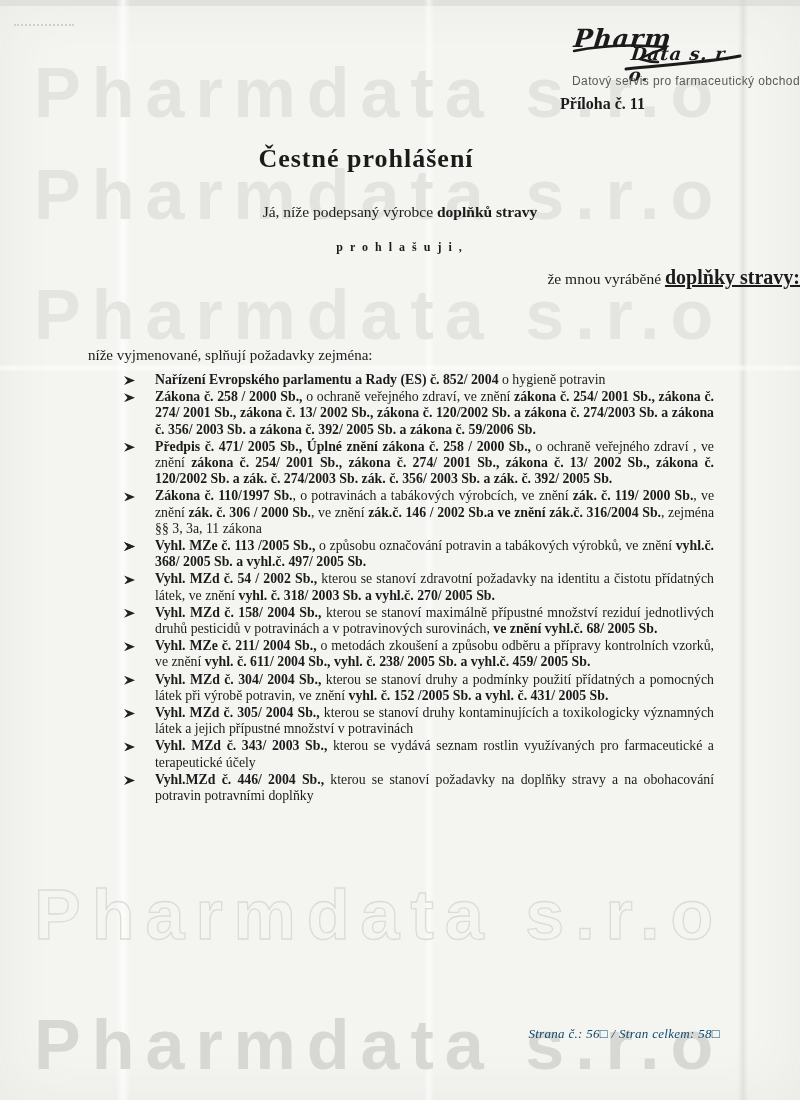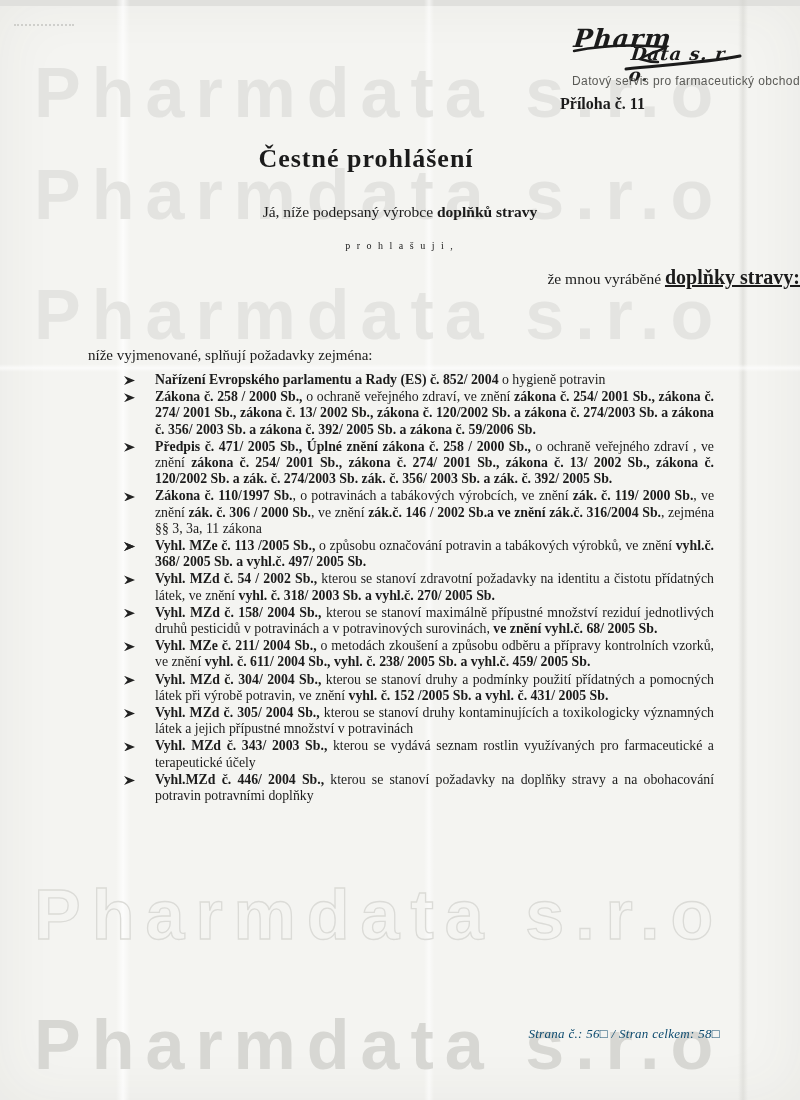--- a/index.html
+++ b/index.html
@@ -60,21 +60,21 @@
     position:absolute;left:560px;top:95px;width:180px;
     font-size:16px;font-weight:bold;
   }
 
   .title{
     position:absolute;left:0;top:144px;width:732px;text-align:center;
     font-size:26px;font-weight:bold;letter-spacing:1px;
   }
   .center-line{position:absolute;left:0;width:800px;text-align:center;}
   .intro1{top:203px;font-size:15.5px;}
-  .intro2{top:240px;font-size:10px;font-weight:normal;letter-spacing:2px;}
+  .intro2{top:240px;font-size:12px;font-weight:bold;letter-spacing:2px;}
   .intro3{top:266px;font-size:15.5px;text-align:right;}
   .intro3 .b{font-size:20px;}
   .lead{
     position:absolute;left:88px;top:347px;font-size:15px;
   }
 
   .b{font-weight:bold;}
   .u{text-decoration:underline;}
 
   ul.req{

